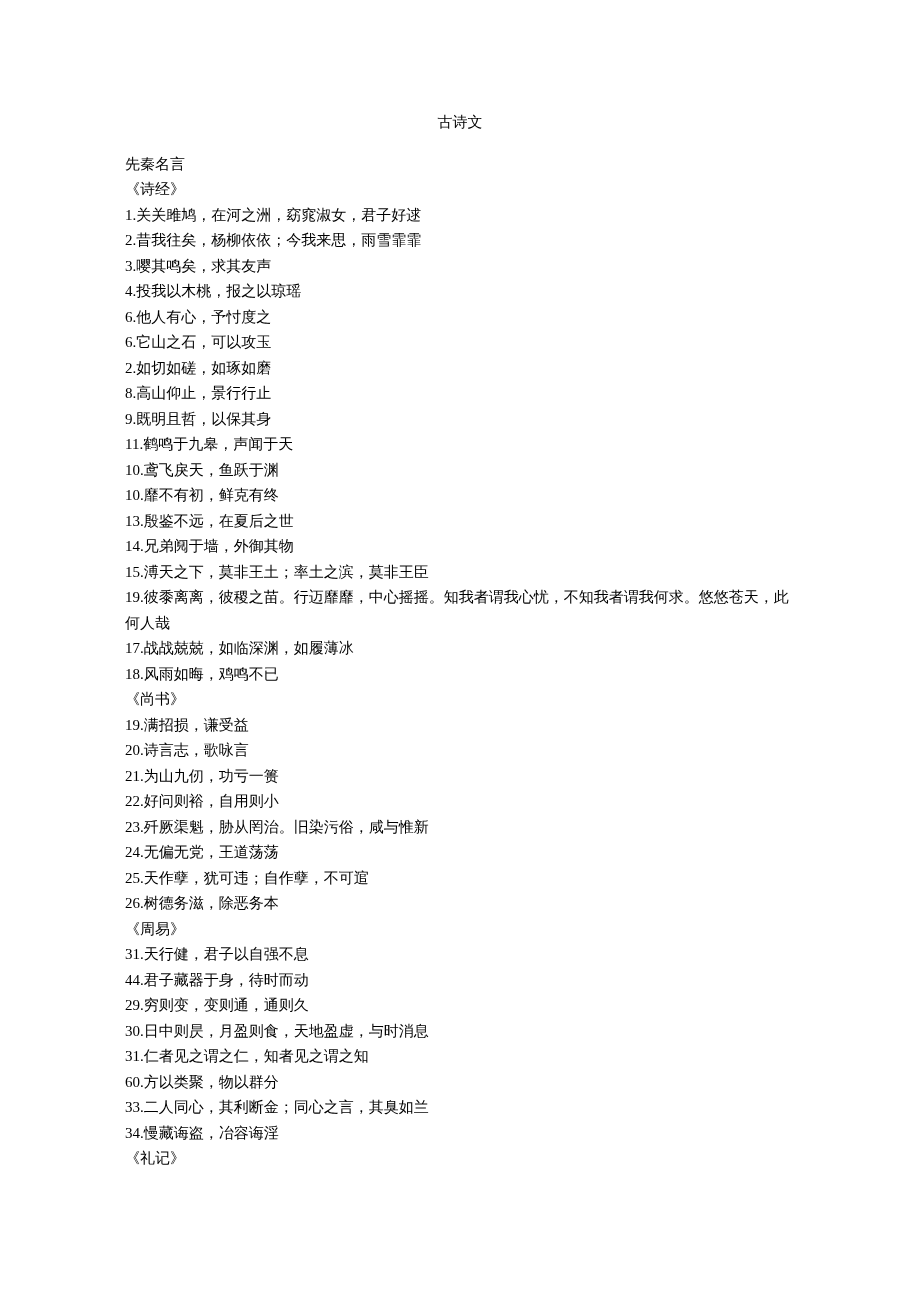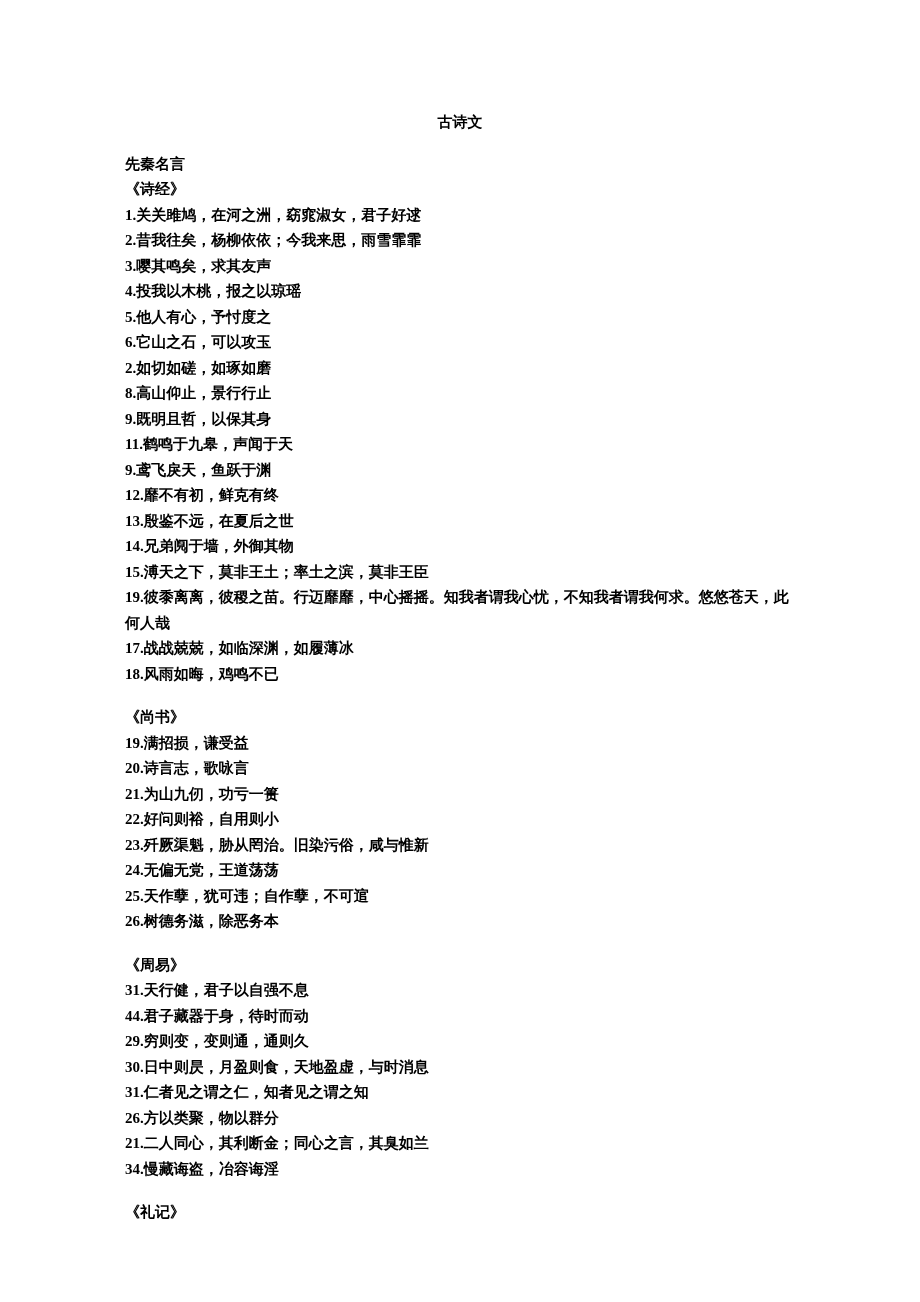--- a/index.html
+++ b/index.html
@@ -1,35 +1,33 @@
 <!DOCTYPE html>
 <html><head>
   <meta charset="utf-8">
   <style>
     * {
       margin: 0;
       padding: 0;
       box-sizing: border-box;
-      font-weight: bold;
     }
     body {
       background: #ffffff;
       font-family: "SimSun", "宋体", serif;
       font-size: 15px;
       color: #000000;
       line-height: 1.7;
       padding: 110px 125px 60px 125px;
       width: 920px;
     }
     .title {
       text-align: center;
       margin-bottom: 10px;
     }
     .section-heading {
-      margin-top: 18px;
     }
     .section-heading.first {
       margin-top: 16px;
     }
     .quote-line {
       display: block;
     }
     .source {
       display: block;
     }
@@ -38,28 +36,28 @@
 <body>
 
 <div class="title">古诗文</div>
 <div class="section-heading first">先秦名言</div>
 
 <div class="source">《诗经》</div>
 <div class="quote-line">1.关关雎鸠，在河之洲，窈窕淑女，君子好逑</div>
 <div class="quote-line">2.昔我往矣，杨柳依依；今我来思，雨雪霏霏</div>
 <div class="quote-line">3.嘤其鸣矣，求其友声</div>
 <div class="quote-line">4.投我以木桃，报之以琼瑶</div>
-<div class="quote-line">5.他人有心，予忖度之</div>
+<div class="quote-line">6.他人有心，予忖度之</div>
 <div class="quote-line">6.它山之石，可以攻玉</div>
 <div class="quote-line">2.如切如磋，如琢如磨</div>
 <div class="quote-line">8.高山仰止，景行行止</div>
 <div class="quote-line">9.既明且哲，以保其身</div>
 <div class="quote-line">11.鹤鸣于九皋，声闻于天</div>
-<div class="quote-line">9.鸢飞戾天，鱼跃于渊</div>
-<div class="quote-line">12.靡不有初，鲜克有终</div>
+<div class="quote-line">10.鸢飞戾天，鱼跃于渊</div>
+<div class="quote-line">10.靡不有初，鲜克有终</div>
 <div class="quote-line">13.殷鉴不远，在夏后之世</div>
 <div class="quote-line">14.兄弟阋于墙，外御其物</div>
 <div class="quote-line">15.溥天之下，莫非王土；率土之滨，莫非王臣</div>
 <div class="quote-line">19.彼黍离离，彼稷之苗。行迈靡靡，中心摇摇。知我者谓我心忧，不知我者谓我何求。悠悠苍天，此何人哉</div>
 <div class="quote-line">17.战战兢兢，如临深渊，如履薄冰</div>
 <div class="quote-line">18.风雨如晦，鸡鸣不已</div>
 
 <div class="source section-heading">《尚书》</div>
 <div class="quote-line">19.满招损，谦受益</div>
 <div class="quote-line">20.诗言志，歌咏言</div>
@@ -69,17 +67,17 @@
 <div class="quote-line">24.无偏无党，王道荡荡</div>
 <div class="quote-line">25.天作孽，犹可违；自作孽，不可逭</div>
 <div class="quote-line">26.树德务滋，除恶务本</div>
 
 <div class="source section-heading">《周易》</div>
 <div class="quote-line">31.天行健，君子以自强不息</div>
 <div class="quote-line">44.君子藏器于身，待时而动</div>
 <div class="quote-line">29.穷则变，变则通，通则久</div>
 <div class="quote-line">30.日中则昃，月盈则食，天地盈虚，与时消息</div>
 <div class="quote-line">31.仁者见之谓之仁，知者见之谓之知</div>
-<div class="quote-line">26.方以类聚，物以群分</div>
-<div class="quote-line">21.二人同心，其利断金；同心之言，其臭如兰</div>
+<div class="quote-line">60.方以类聚，物以群分</div>
+<div class="quote-line">33.二人同心，其利断金；同心之言，其臭如兰</div>
 <div class="quote-line">34.慢藏诲盗，冶容诲淫</div>
 
 <div class="source section-heading">《礼记》</div>
 
 </body></html>

